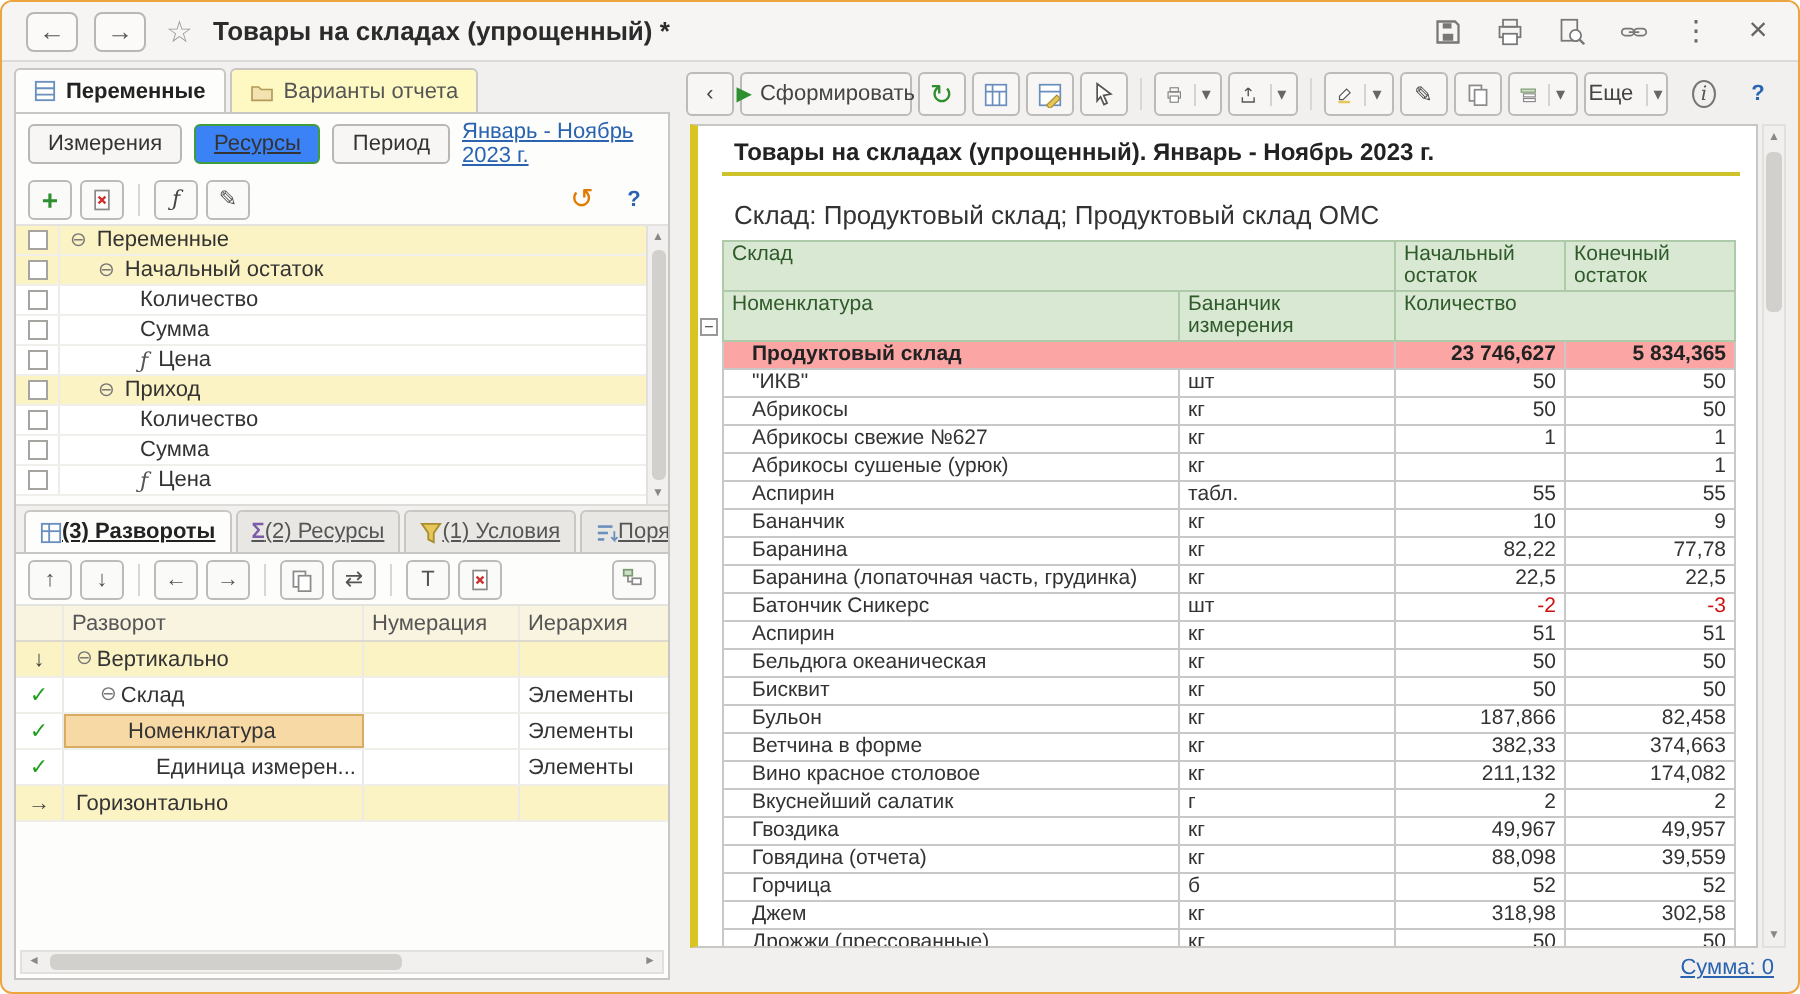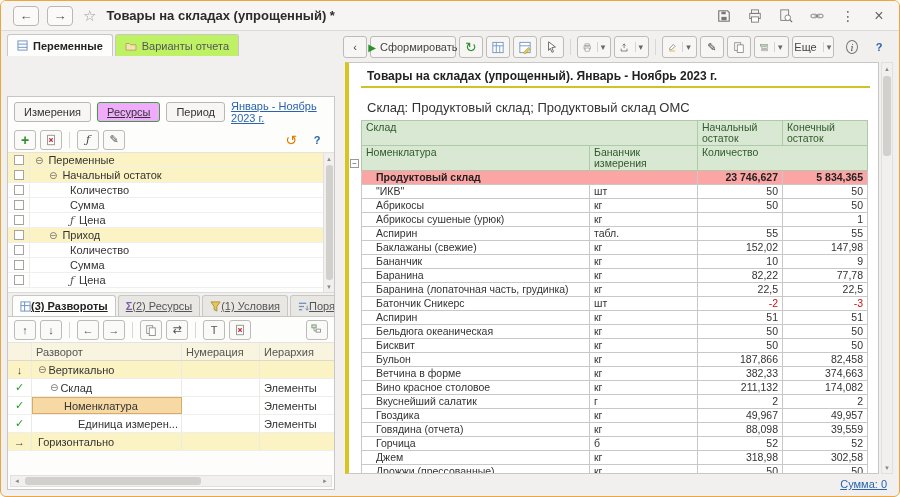--- a/index.html
+++ b/index.html
@@ -12,27 +12,27 @@
   .navbtn { width:26px; height:20px; border:1px solid #b9b7b3; background:#fbfaf9; border-radius:4px; display:flex; align-items:center; justify-content:center; color:#555; font-size:13px; cursor:pointer; }
   .star { color:#9a9a9a; font-size:15px; margin-left:2px; }
   #page-title { font-size:13px; font-weight:700; color:#2b2b2b; margin-left:2px; white-space:nowrap; }
   .tb-icons { margin-left:auto; display:flex; align-items:center; gap:15px; color:#666; }
   .tb-icons .ic { width:16px; height:16px; display:flex; align-items:center; justify-content:center; font-size:14px; color:#666; cursor:pointer; }
   svg.icn { display:block; }
 
   
   #left { position:absolute; top:33px; left:6px; width:328px; bottom:6px; }
   .tabstrip { height:22px; display:flex; gap:2px; }
-  .tab { display:inline-flex; align-items:center; gap:5px; padding:0 9px; height:22px; border:1px solid #c9c7c3; border-bottom:none; border-radius:3px 3px 0 0; background:#bef264; color:#555; cursor:pointer; }
+  .tab { display:inline-flex; align-items:center; gap:5px; padding:0 9px; height:22px; border:1px solid #c9c7c3; border-bottom:none; border-radius:3px 3px 0 0; background:#fef9c3; color:#555; cursor:pointer; }
   .tab.active { background:#fdfdfc; color:#222; font-weight:700; }
-  #left-body { position:absolute; top:22px; left:0; right:0; bottom:0; background:#fdfdfc; border:1px solid #c9c7c3; overflow:hidden;margin-top:40px; }
+  #left-body { position:absolute; top:22px; left:0; right:0; bottom:0; background:#fdfdfc; border:1px solid #c9c7c3; overflow:hidden; }
 
   .filter-row { height:30px; display:flex; align-items:center; gap:6px; padding:0 6px; }
   .fbtn { height:20px; padding:0 9px; border:1px solid #b9b7b3; border-radius:3px; background:#f7f6f4; color:#333; display:flex; align-items:center; cursor:pointer; }
-  .fbtn.active { border-color:#3f9c3f; background:#f0abfc;text-decoration:underline; }
+  .fbtn.active { border-color:#3f9c3f; background:#3b82f6;text-decoration:underline; }
   .link { color:#2a63b0; text-decoration:underline; cursor:pointer; }
 
   .mini-toolbar { height:26px; display:flex; align-items:center; gap:4px; padding:0 6px; border-bottom:1px solid #e5e3df; }
   .tbtn { min-width:22px; height:20px; padding:0 3px; border:1px solid #bdbbb7; background:#fafaf8; border-radius:3px; display:flex; align-items:center; justify-content:center; cursor:pointer; color:#555; }
   .tbtn.flat { border-color:transparent; background:transparent; }
   .sep { width:1px; height:16px; background:#d9d7d3; margin:0 3px; }
   .grow-spacer { flex:1; }
   .add-glyph { color:#2e8f2e; font-weight:700; font-size:14px; line-height:1; }
   .func-glyph { font-family:"DejaVu Serif", serif; font-style:italic; color:#444; }
   .undo-glyph { color:#e07b00; font-size:14px; }
@@ -561,36 +561,36 @@
               <td class="num">50</td>
               <td class="num">50</td>
             </tr>
             <tr>
               <td class="name">Абрикосы</td>
               <td class="unit">кг</td>
               <td class="num">50</td>
               <td class="num">50</td>
             </tr>
             <tr>
+              <td class="name">Абрикосы свежие №627</td>
+              <td class="unit">кг</td>
+              <td class="num">1</td>
+              <td class="num">1</td>
+            </tr>
+            <tr>
               <td class="name">Абрикосы сушеные (урюк)</td>
               <td class="unit">кг</td>
               <td class="num"></td>
               <td class="num">1</td>
             </tr>
             <tr>
               <td class="name">Аспирин</td>
               <td class="unit">табл.</td>
               <td class="num">55</td>
               <td class="num">55</td>
-            </tr>
-            <tr>
-              <td class="name">Баклажаны (свежие)</td>
-              <td class="unit">кг</td>
-              <td class="num">152,02</td>
-              <td class="num">147,98</td>
             </tr>
             <tr>
               <td class="name">Бананчик</td>
               <td class="unit">кг</td>
               <td class="num">10</td>
               <td class="num">9</td>
             </tr>
             <tr>
               <td class="name">Баранина</td>
               <td class="unit">кг</td>

